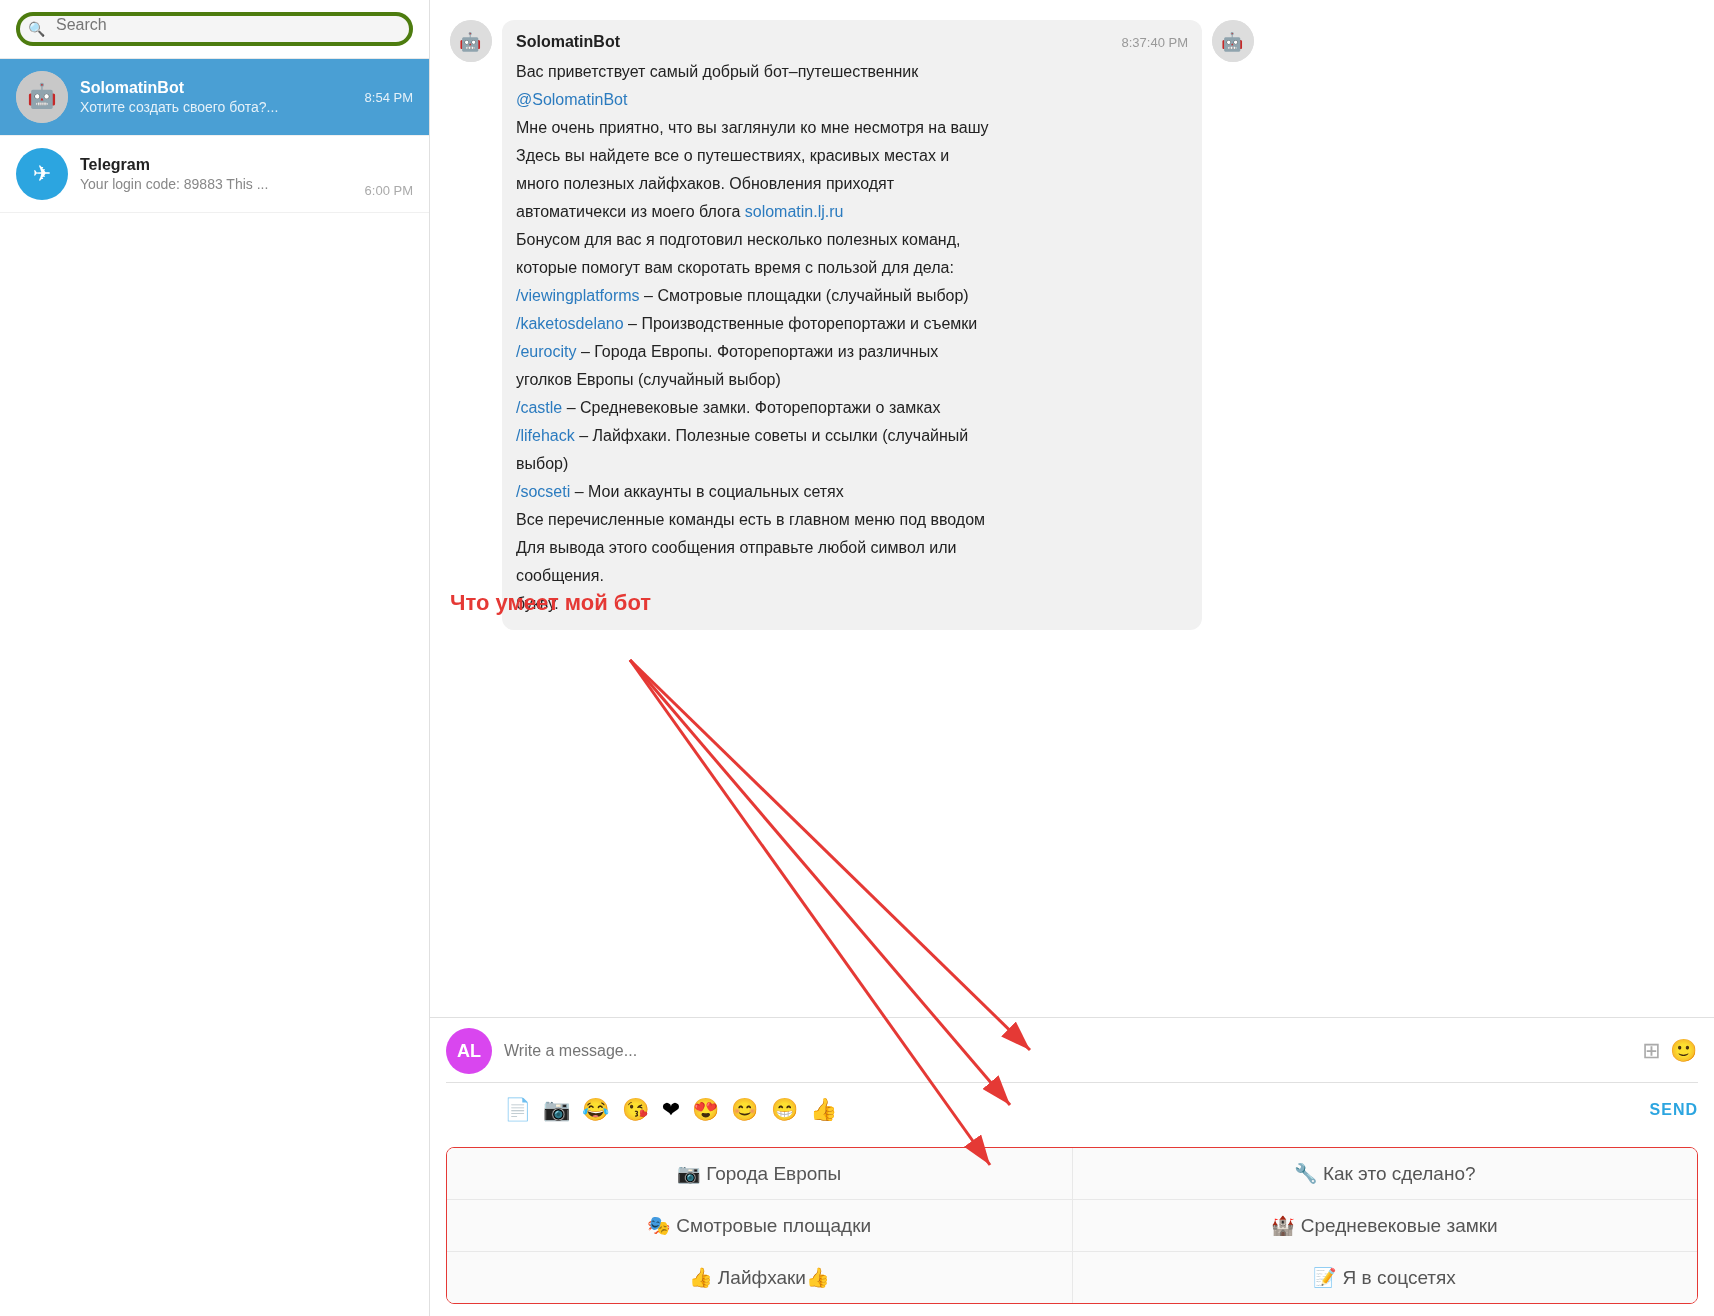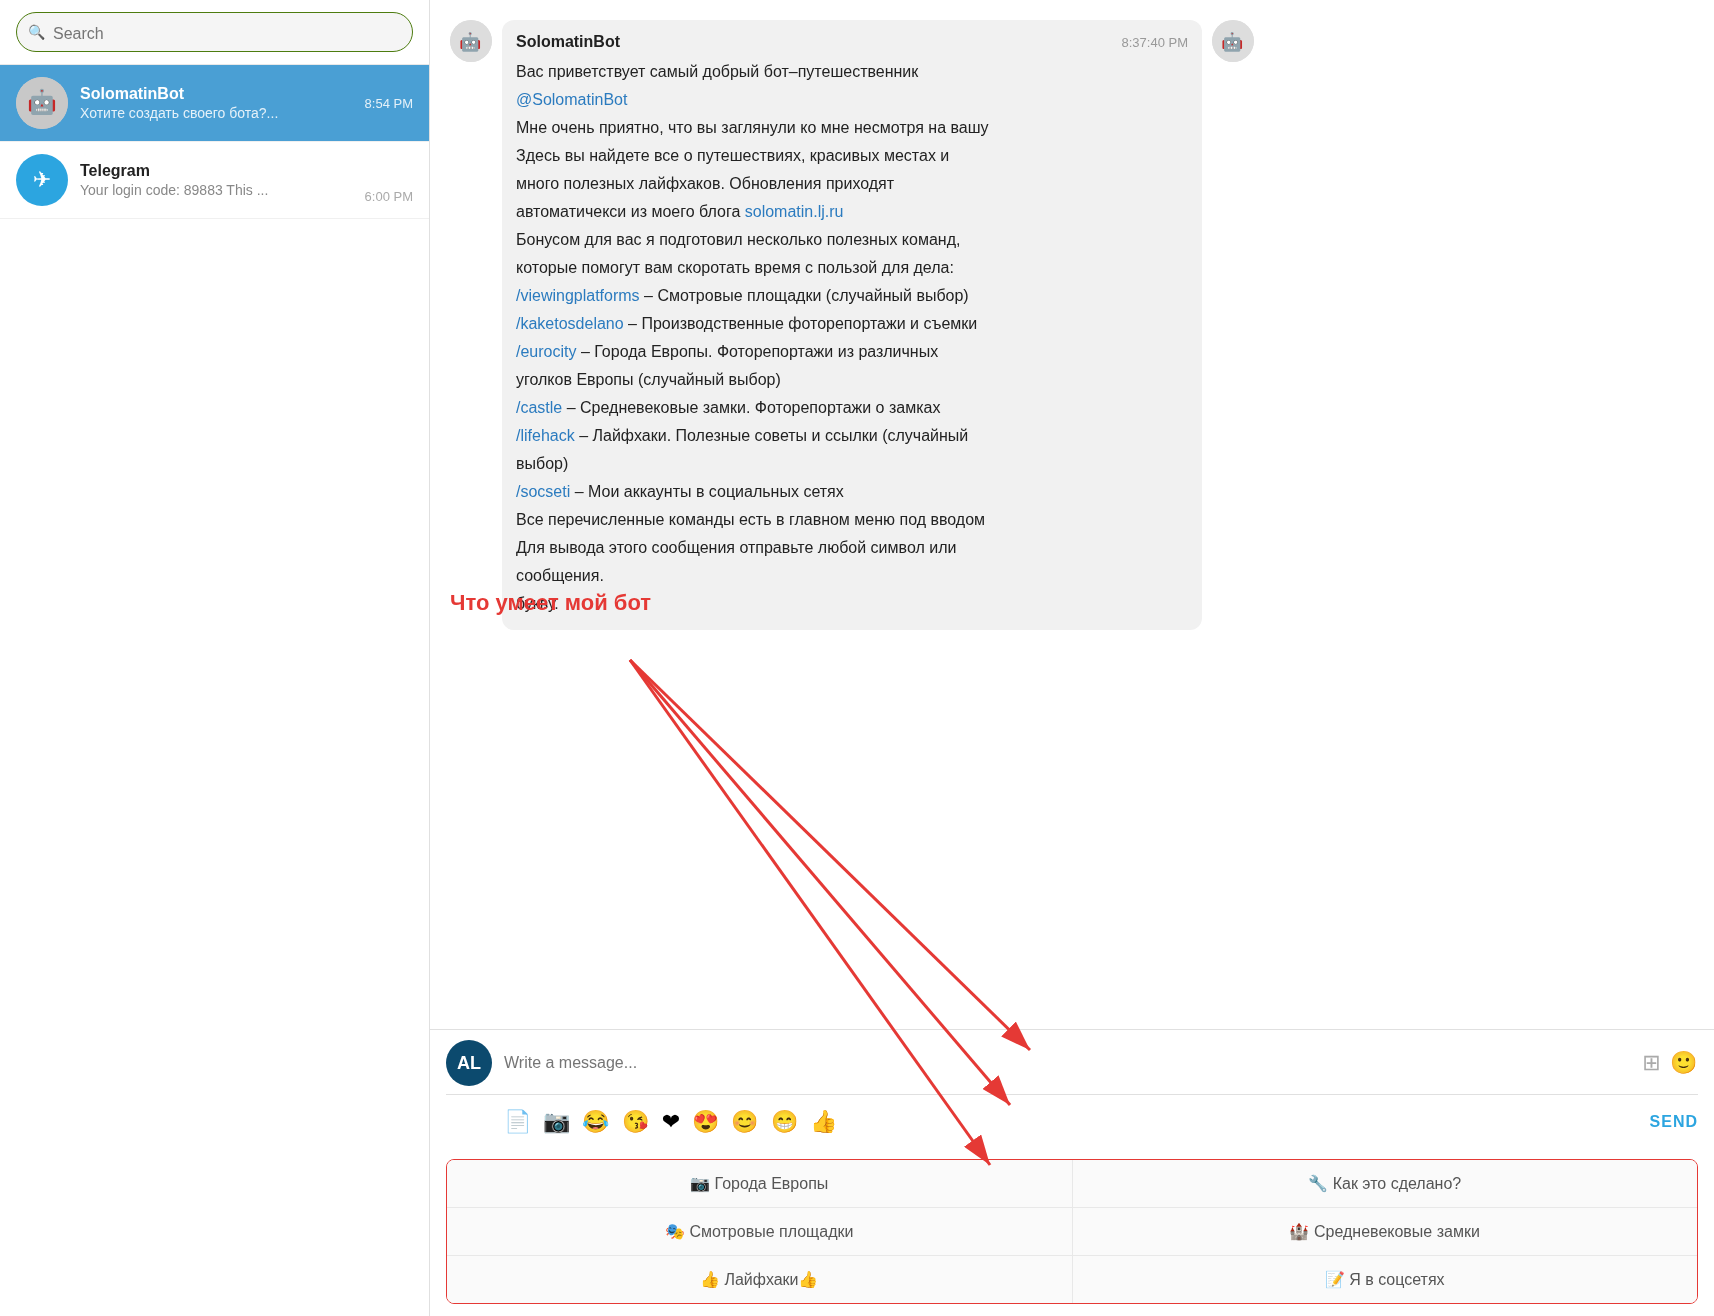--- a/index.html
+++ b/index.html
@@ -22,23 +22,23 @@
       display: flex;
       flex-direction: column;
     }
 
     .search-bar {
       padding: 12px 16px;
       border-bottom: 1px solid #e8e8e8;
     }
     .search-bar input {
       width: 100%;
-      border: 1px solid #4d7c0f;
+      border: 4px solid #4d7c0f;
       border-radius: 20px;
-      padding: 12px 16px 8px 36px;
+      padding: 0 16px 8px 36px;
       font-size: 16px;
       color: #888;
       background: #f5f5f5;
       outline: none;
     }
     .search-wrapper {
       position: relative;
     }
     .search-icon-svg {
       position: absolute;
@@ -221,21 +221,21 @@
 
     .input-row {
       display: flex;
       align-items: center;
     }
 
     .user-avatar-input {
       width: 46px;
       height: 46px;
       border-radius: 50%;
-      background: #0c4a6e;
+      background: #d946ef;
       color: #fff;
       font-weight: 700;
       font-size: 18px;
       display: flex;
       align-items: center;
       justify-content: center;
       flex-shrink: 0;
       margin-right: 12px;
     }
 
@@ -301,21 +301,21 @@
       border-bottom: 1px solid #e8e8e8;
     }
     .keyboard-row:last-child {
       border-bottom: none;
     }
 
     .keyboard-btn {
       flex: 1;
       padding: 14px 8px;
       text-align: center;
-      font-size: 16px;
+      font-size: 19px;
       color: #555;
       background: #fafafa;
       cursor: pointer;
       border-right: 1px solid #e8e8e8;
     }
     .keyboard-btn:last-child {
       border-right: none;
     }
   </style>
 </head>

